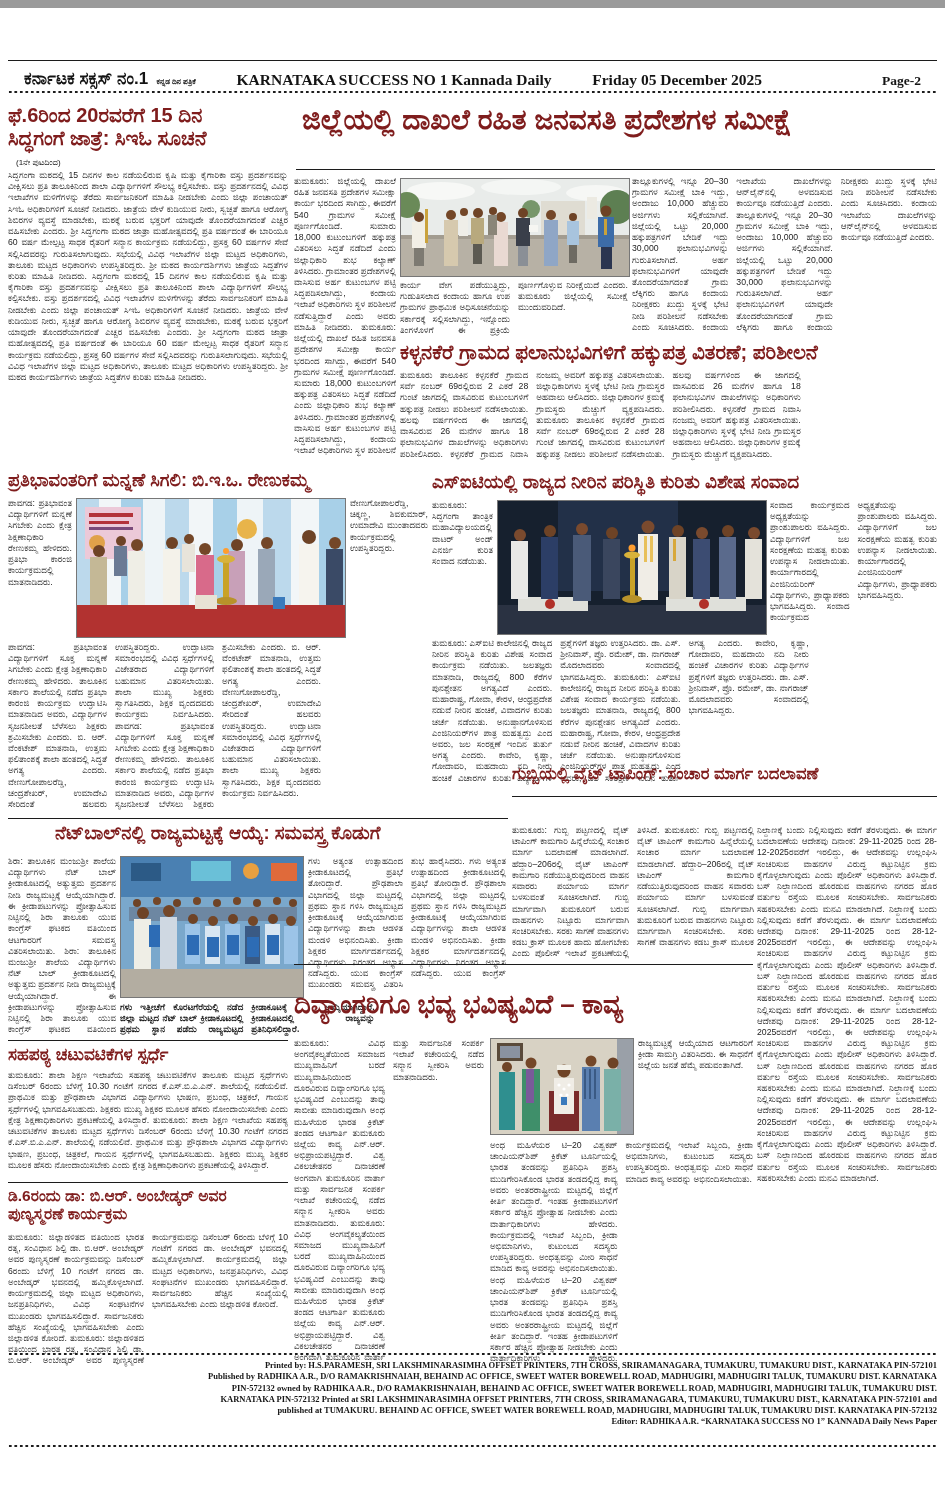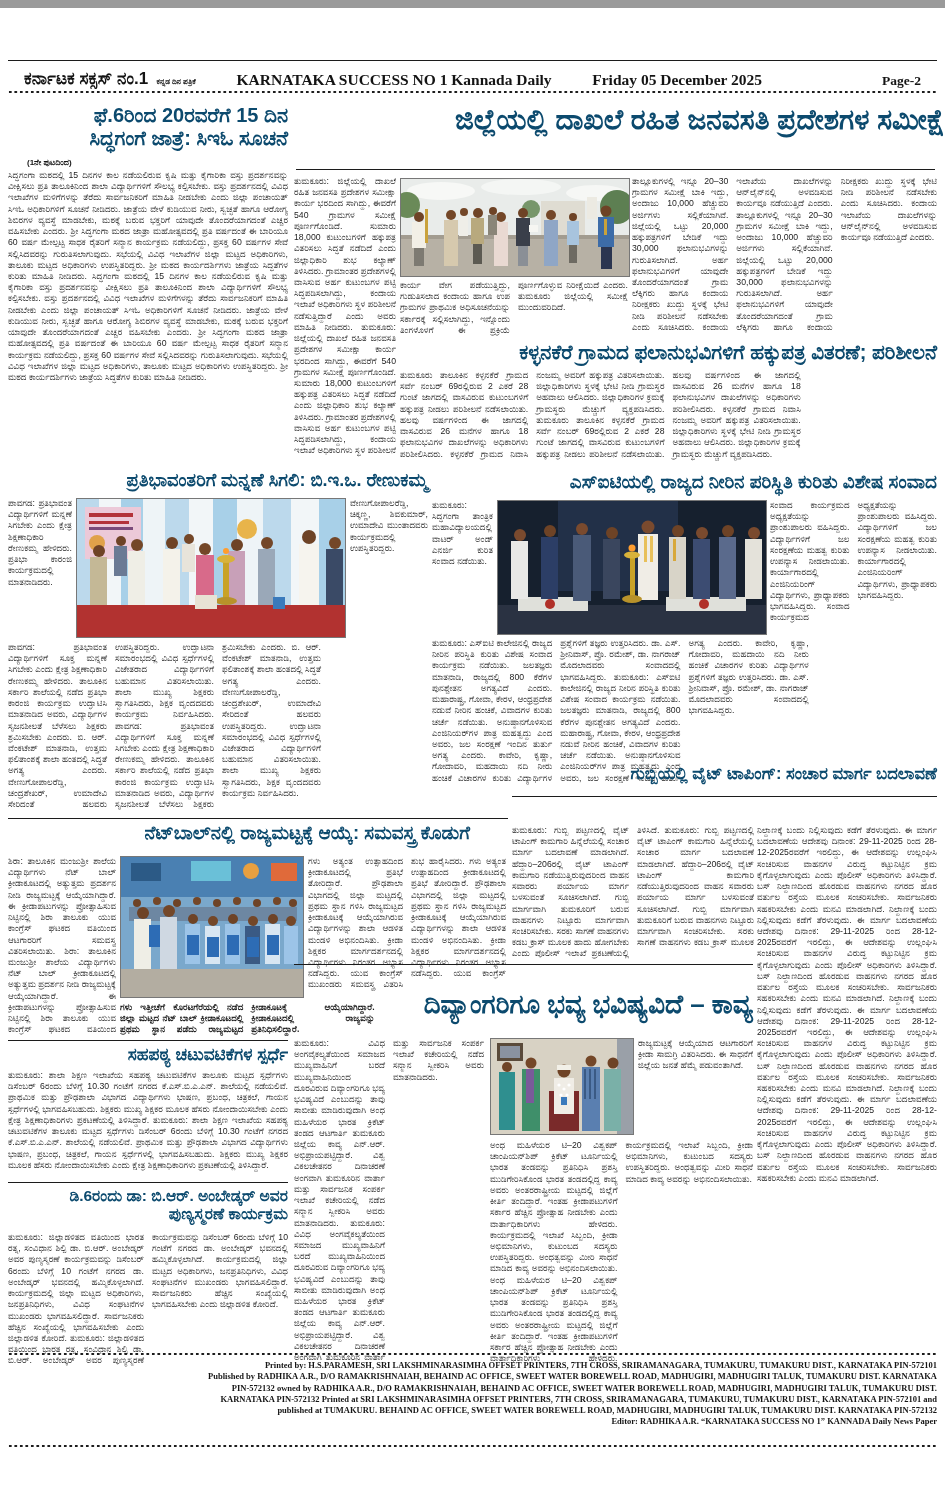--- a/index.html
+++ b/index.html
@@ -3,21 +3,21 @@
 <meta charset="utf-8">
 <style>
   html,body{margin:0;padding:0;background:#9a9a9a;}
   .page{position:relative;width:945px;height:1485px;background:#ffffff;margin:8px auto;
         font-family:"Liberation Sans","DejaVu Sans",sans-serif;color:#141414;overflow:hidden;}
   .abs{position:absolute;}
   .rule{background:#1c1c1c;height:1px;}
   .dotline{height:4px;background-image:radial-gradient(circle at 2px 2px,#1b1b1b 1.3px,transparent 1.5px);
            background-size:5.5px 4px;background-repeat:repeat-x;}
   .bt{font-size:8.7px;line-height:1.29;text-align:justify;color:#1d1d1d;overflow:hidden;word-break:break-word;column-gap:8px;column-fill:auto;}
-  .hd{font-weight:bold;color:#0c4a6e;text-align:right;line-height:1.15;}
+  .hd{font-weight:bold;color:#7f1d1d;text-align:left;line-height:1.15;}
   .serif{font-family:"Liberation Serif","DejaVu Serif",serif;}
   .c1{column-count:1}.c2{column-count:2}.c3{column-count:3}.c4{column-count:4}
   .photo{display:block;border:1px solid #777;}
   .footer-lines{font-family:"Liberation Serif","DejaVu Serif",serif;font-size:8.5px;line-height:11.3px;
                 text-align:right;font-weight:bold;color:#161616;}
   .masthead-row{display:flex;align-items:flex-end;}
 </style>
 </head>
 <body>
 
@@ -32,21 +32,21 @@
     <div class="serif" style="flex:1;text-align:center;font-size:15.5px;font-weight:bold;white-space:nowrap;">KARNATAKA SUCCESS NO 1 Kannada Daily</div>
     <div class="serif" style="font-size:15.5px;font-weight:bold;white-space:nowrap;margin-right:120px;">Friday 05 December 2025</div>
     <div class="serif" style="font-size:13.5px;font-weight:bold;white-space:nowrap;margin-right:16px;">Page-2</div>
   </div>
   <div class="abs dotline" style="left:8px;top:82px;width:929px;"></div>
 
   <div class="abs hd" style="left:8px;top:96px;width:280px;font-size:20px;">
     <div>ಫೆ.6ರಿಂದ 20ರವರೆಗೆ 15 ದಿನ</div>
     <div>ಸಿದ್ಧಗಂಗೆ ಜಾತ್ರೆ: ಸಿಇಓ ಸೂಚನೆ</div>
   </div>
-  <div class="abs" style="left:27px;top:150px;width:120px;font-size:8px;font-weight:bold;">(1ನೇ ಪುಟದಿಂದ)</div>
+  <div class="abs" style="left:16px;top:150px;width:120px;font-size:8px;font-weight:normal;">(1ನೇ ಪುಟದಿಂದ)</div>
   <div class="abs bt c1" style="left:8px;top:162px;width:280px;height:295px;">ಸಿದ್ಧಗಂಗಾ ಮಠದಲ್ಲಿ 15 ದಿನಗಳ ಕಾಲ ನಡೆಯಲಿರುವ ಕೃಷಿ ಮತ್ತು ಕೈಗಾರಿಕಾ ವಸ್ತು ಪ್ರದರ್ಶನವನ್ನು ವೀಕ್ಷಿಸಲು ಪ್ರತಿ ತಾಲೂಕಿನಿಂದ ಶಾಲಾ ವಿದ್ಯಾರ್ಥಿಗಳಿಗೆ ಸೌಲಭ್ಯ ಕಲ್ಪಿಸಬೇಕು. ವಸ್ತು ಪ್ರದರ್ಶನದಲ್ಲಿ ವಿವಿಧ ಇಲಾಖೆಗಳ ಮಳಿಗೆಗಳನ್ನು ತೆರೆದು ಸಾರ್ವಜನಿಕರಿಗೆ ಮಾಹಿತಿ ನೀಡಬೇಕು ಎಂದು ಜಿಲ್ಲಾ ಪಂಚಾಯತ್ ಸಿಇಓ ಅಧಿಕಾರಿಗಳಿಗೆ ಸೂಚನೆ ನೀಡಿದರು. ಜಾತ್ರೆಯ ವೇಳೆ ಕುಡಿಯುವ ನೀರು, ಸ್ವಚ್ಛತೆ ಹಾಗೂ ಆರೋಗ್ಯ ಶಿಬಿರಗಳ ವ್ಯವಸ್ಥೆ ಮಾಡಬೇಕು, ಮಠಕ್ಕೆ ಬರುವ ಭಕ್ತರಿಗೆ ಯಾವುದೇ ತೊಂದರೆಯಾಗದಂತೆ ಎಚ್ಚರ ವಹಿಸಬೇಕು ಎಂದರು. ಶ್ರೀ ಸಿದ್ಧಗಂಗಾ ಮಠದ ಜಾತ್ರಾ ಮಹೋತ್ಸವದಲ್ಲಿ ಪ್ರತಿ ವರ್ಷದಂತೆ ಈ ಬಾರಿಯೂ 60 ವರ್ಷ ಮೇಲ್ಪಟ್ಟ ಸಾಧಕ ರೈತರಿಗೆ ಸನ್ಮಾನ ಕಾರ್ಯಕ್ರಮ ನಡೆಯಲಿದ್ದು, ಪ್ರಸಕ್ತ 60 ವರ್ಷಗಳ ಸೇವೆ ಸಲ್ಲಿಸಿದವರನ್ನು ಗುರುತಿಸಲಾಗುವುದು. ಸಭೆಯಲ್ಲಿ ವಿವಿಧ ಇಲಾಖೆಗಳ ಜಿಲ್ಲಾ ಮಟ್ಟದ ಅಧಿಕಾರಿಗಳು, ತಾಲೂಕು ಮಟ್ಟದ ಅಧಿಕಾರಿಗಳು ಉಪಸ್ಥಿತರಿದ್ದರು. ಶ್ರೀ ಮಠದ ಕಾರ್ಯದರ್ಶಿಗಳು ಜಾತ್ರೆಯ ಸಿದ್ಧತೆಗಳ ಕುರಿತು ಮಾಹಿತಿ ನೀಡಿದರು. ಸಿದ್ಧಗಂಗಾ ಮಠದಲ್ಲಿ 15 ದಿನಗಳ ಕಾಲ ನಡೆಯಲಿರುವ ಕೃಷಿ ಮತ್ತು ಕೈಗಾರಿಕಾ ವಸ್ತು ಪ್ರದರ್ಶನವನ್ನು ವೀಕ್ಷಿಸಲು ಪ್ರತಿ ತಾಲೂಕಿನಿಂದ ಶಾಲಾ ವಿದ್ಯಾರ್ಥಿಗಳಿಗೆ ಸೌಲಭ್ಯ ಕಲ್ಪಿಸಬೇಕು. ವಸ್ತು ಪ್ರದರ್ಶನದಲ್ಲಿ ವಿವಿಧ ಇಲಾಖೆಗಳ ಮಳಿಗೆಗಳನ್ನು ತೆರೆದು ಸಾರ್ವಜನಿಕರಿಗೆ ಮಾಹಿತಿ ನೀಡಬೇಕು ಎಂದು ಜಿಲ್ಲಾ ಪಂಚಾಯತ್ ಸಿಇಓ ಅಧಿಕಾರಿಗಳಿಗೆ ಸೂಚನೆ ನೀಡಿದರು. ಜಾತ್ರೆಯ ವೇಳೆ ಕುಡಿಯುವ ನೀರು, ಸ್ವಚ್ಛತೆ ಹಾಗೂ ಆರೋಗ್ಯ ಶಿಬಿರಗಳ ವ್ಯವಸ್ಥೆ ಮಾಡಬೇಕು, ಮಠಕ್ಕೆ ಬರುವ ಭಕ್ತರಿಗೆ ಯಾವುದೇ ತೊಂದರೆಯಾಗದಂತೆ ಎಚ್ಚರ ವಹಿಸಬೇಕು ಎಂದರು. ಶ್ರೀ ಸಿದ್ಧಗಂಗಾ ಮಠದ ಜಾತ್ರಾ ಮಹೋತ್ಸವದಲ್ಲಿ ಪ್ರತಿ ವರ್ಷದಂತೆ ಈ ಬಾರಿಯೂ 60 ವರ್ಷ ಮೇಲ್ಪಟ್ಟ ಸಾಧಕ ರೈತರಿಗೆ ಸನ್ಮಾನ ಕಾರ್ಯಕ್ರಮ ನಡೆಯಲಿದ್ದು, ಪ್ರಸಕ್ತ 60 ವರ್ಷಗಳ ಸೇವೆ ಸಲ್ಲಿಸಿದವರನ್ನು ಗುರುತಿಸಲಾಗುವುದು. ಸಭೆಯಲ್ಲಿ ವಿವಿಧ ಇಲಾಖೆಗಳ ಜಿಲ್ಲಾ ಮಟ್ಟದ ಅಧಿಕಾರಿಗಳು, ತಾಲೂಕು ಮಟ್ಟದ ಅಧಿಕಾರಿಗಳು ಉಪಸ್ಥಿತರಿದ್ದರು. ಶ್ರೀ ಮಠದ ಕಾರ್ಯದರ್ಶಿಗಳು ಜಾತ್ರೆಯ ಸಿದ್ಧತೆಗಳ ಕುರಿತು ಮಾಹಿತಿ ನೀಡಿದರು.</div>
 
   <div class="abs hd" style="left:302px;top:96px;width:643px;font-size:28px;">ಜಿಲ್ಲೆಯಲ್ಲಿ ದಾಖಲೆ ರಹಿತ ಜನವಸತಿ ಪ್ರದೇಶಗಳ ಸಮೀಕ್ಷೆ</div>
   <div class="abs rule" style="left:296px;top:161px;width:639px;"></div>
 
   <div class="abs bt c1" style="left:294px;top:168px;width:102px;height:289px;">ತುಮಕೂರು: ಜಿಲ್ಲೆಯಲ್ಲಿ ದಾಖಲೆ ರಹಿತ ಜನವಸತಿ ಪ್ರದೇಶಗಳ ಸಮೀಕ್ಷಾ ಕಾರ್ಯ ಭರದಿಂದ ಸಾಗಿದ್ದು, ಈವರೆಗೆ 540 ಗ್ರಾಮಗಳ ಸಮೀಕ್ಷೆ ಪೂರ್ಣಗೊಂಡಿದೆ. ಸುಮಾರು 18,000 ಕುಟುಂಬಗಳಿಗೆ ಹಕ್ಕುಪತ್ರ ವಿತರಿಸಲು ಸಿದ್ಧತೆ ನಡೆದಿದೆ ಎಂದು ಜಿಲ್ಲಾಧಿಕಾರಿ ಶುಭ ಕಲ್ಯಾಣ್ ತಿಳಿಸಿದರು. ಗ್ರಾಮಾಂತರ ಪ್ರದೇಶಗಳಲ್ಲಿ ವಾಸಿಸುವ ಅರ್ಹ ಕುಟುಂಬಗಳ ಪಟ್ಟಿ ಸಿದ್ಧಪಡಿಸಲಾಗಿದ್ದು, ಕಂದಾಯ ಇಲಾಖೆ ಅಧಿಕಾರಿಗಳು ಸ್ಥಳ ಪರಿಶೀಲನೆ ನಡೆಸುತ್ತಿದ್ದಾರೆ ಎಂದು ಅವರು ಮಾಹಿತಿ ನೀಡಿದರು. ತುಮಕೂರು: ಜಿಲ್ಲೆಯಲ್ಲಿ ದಾಖಲೆ ರಹಿತ ಜನವಸತಿ ಪ್ರದೇಶಗಳ ಸಮೀಕ್ಷಾ ಕಾರ್ಯ ಭರದಿಂದ ಸಾಗಿದ್ದು, ಈವರೆಗೆ 540 ಗ್ರಾಮಗಳ ಸಮೀಕ್ಷೆ ಪೂರ್ಣಗೊಂಡಿದೆ. ಸುಮಾರು 18,000 ಕುಟುಂಬಗಳಿಗೆ ಹಕ್ಕುಪತ್ರ ವಿತರಿಸಲು ಸಿದ್ಧತೆ ನಡೆದಿದೆ ಎಂದು ಜಿಲ್ಲಾಧಿಕಾರಿ ಶುಭ ಕಲ್ಯಾಣ್ ತಿಳಿಸಿದರು. ಗ್ರಾಮಾಂತರ ಪ್ರದೇಶಗಳಲ್ಲಿ ವಾಸಿಸುವ ಅರ್ಹ ಕುಟುಂಬಗಳ ಪಟ್ಟಿ ಸಿದ್ಧಪಡಿಸಲಾಗಿದ್ದು, ಕಂದಾಯ ಇಲಾಖೆ ಅಧಿಕಾರಿಗಳು ಸ್ಥಳ ಪರಿಶೀಲನೆ ನಡೆಸುತ್ತಿದ್ದಾರೆ ಎಂದು ಅವರು ಮಾಹಿತಿ ನೀಡಿದರು.</div>
 
   <svg class="abs photo" style="left:400px;top:170px;" width="228" height="97" viewBox="0 0 228 97" preserveAspectRatio="none">
     <rect width="228" height="97" fill="#e9ecea"></rect>
     <ellipse cx="40" cy="12" rx="34" ry="9" fill="#f7f8f6"></ellipse>

